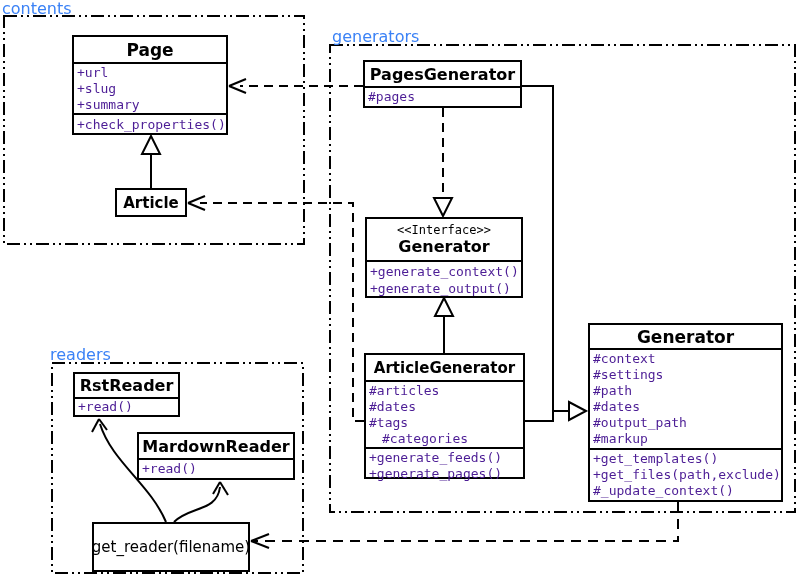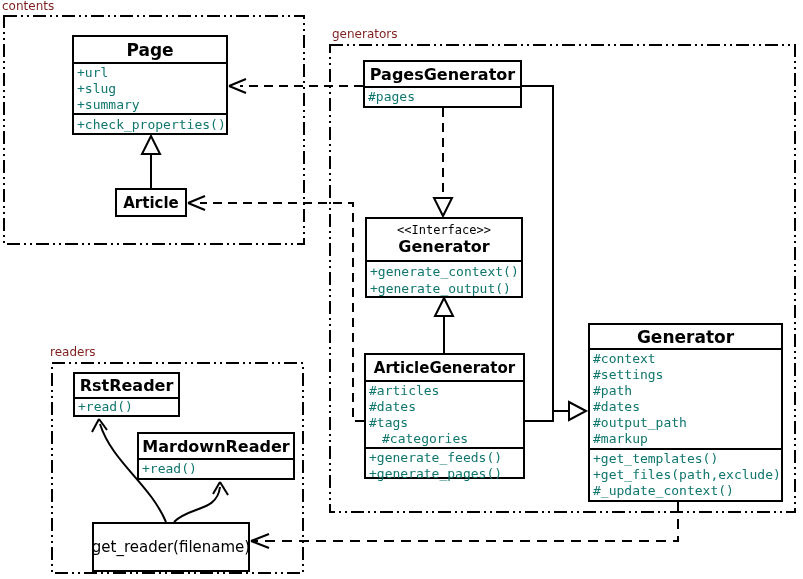--- a/index.html
+++ b/index.html
@@ -1,26 +1,26 @@
 <!DOCTYPE html>
 <html><head>
 <meta charset="utf-8">
 <style>
   html,body{margin:0;padding:0;background:#ffffff;}
   #canvas{position:relative;width:803px;height:579px;background:#ffffff;
           font-family:"DejaVu Sans",sans-serif;color:#000;overflow:hidden;}
   #wires{position:absolute;left:0;top:0;width:803px;height:579px;}
-  .pkg-label{position:absolute;font-size:12px;color:#7f1d1d;background:transparent;
+  .pkg-label{position:absolute;font-size:16px;color:#3b82f6;background:transparent;
              font-family:"DejaVu Sans",sans-serif;white-space:nowrap;}
   .cls{position:absolute;background:#fff;border:2px solid #000;box-sizing:border-box;}
   .cls .title{display:flex;align-items:center;justify-content:center;
               font-weight:bold;white-space:nowrap;font-family:"DejaVu Sans",sans-serif;}
   .cls .sec{border-top:2px solid #000;box-sizing:border-box;overflow:hidden;}
   .member{font-family:"DejaVu Sans Mono",monospace;font-size:13px;
-          padding-left:3px;white-space:nowrap;color:#0f766e;}
+          padding-left:3px;white-space:nowrap;color:#4c1d95;}
   .stereo{font-family:"DejaVu Sans Mono",monospace;font-size:12px;text-align:center;
           white-space:nowrap;}
   .plain-box{position:absolute;background:#fff;border:2px solid #000;box-sizing:border-box;
              display:flex;align-items:center;justify-content:center;font-size:15px;
              font-family:"DejaVu Sans",sans-serif;white-space:nowrap;}
 </style>
 </head>
 <body>
 
 <div id="canvas">

